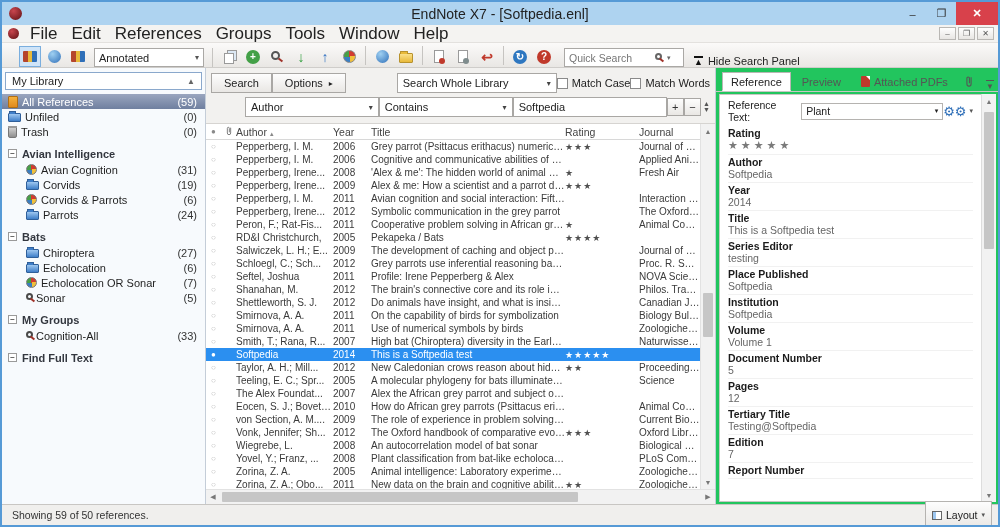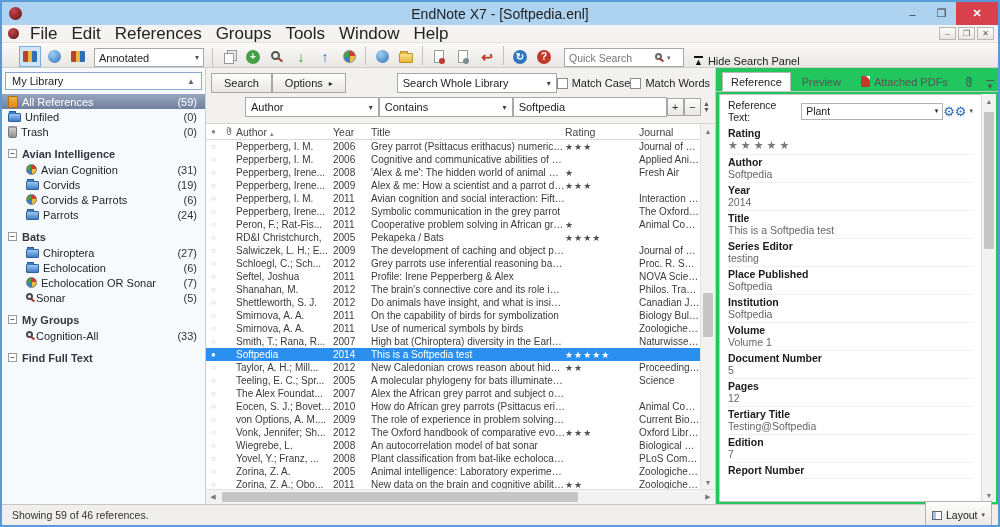--- a/index.html
+++ b/index.html
@@ -570,21 +570,21 @@
                 <span class="c-clip"></span>
                 <span class="c-author">Eocen, S. J.; Bovet, ...</span>
                 <span class="c-year">2010</span>
                 <span class="c-title">How do African grey parrots (Psittacus erithacus)...</span>
                 <span class="c-rating"></span>
                 <span class="c-journal">Animal Cognition</span>
               </div>
               <div class="trow">
                 <span class="c-dot">○</span>
                 <span class="c-clip"></span>
-                <span class="c-author">von Options, A. M....</span>
+                <span class="c-author">von Section, A. M....</span>
                 <span class="c-year">2009</span>
                 <span class="c-title">The role of experience in problem solving and in...</span>
                 <span class="c-rating"></span>
                 <span class="c-journal">Current Biology</span>
               </div>
               <div class="trow">
                 <span class="c-dot">○</span>
                 <span class="c-clip"></span>
                 <span class="c-author">Vonk, Jennifer; Sh...</span>
                 <span class="c-year">2012</span>
@@ -735,21 +735,21 @@
               <span class="vthumb" style="top:1%;height:36%;"></span>
             </span>
           <span class="scr-arrow">▼</span>
         </div>
       </div>
     </div>
 
   </div>
 
   <div class="statusbar">
-    <span>Showing 59 of 46 references.</span>
+    <span>Showing 59 of 50 references.</span>
     <span class="layout-btn">
       <span class="grid-ico"></span>
       <span>Layout</span>
       <span class="caret">▾</span>
     </span>
   </div>
 
 </div>
 
 </body></html>

